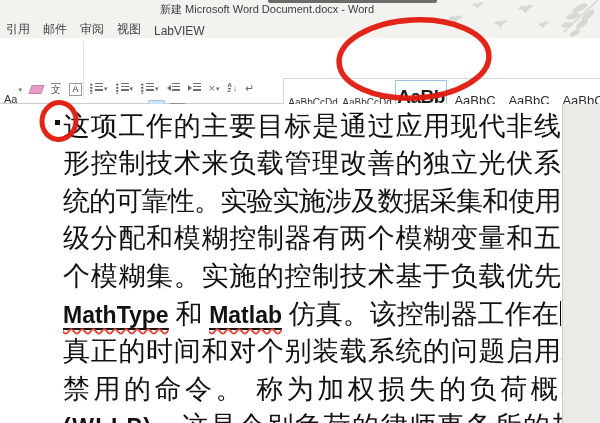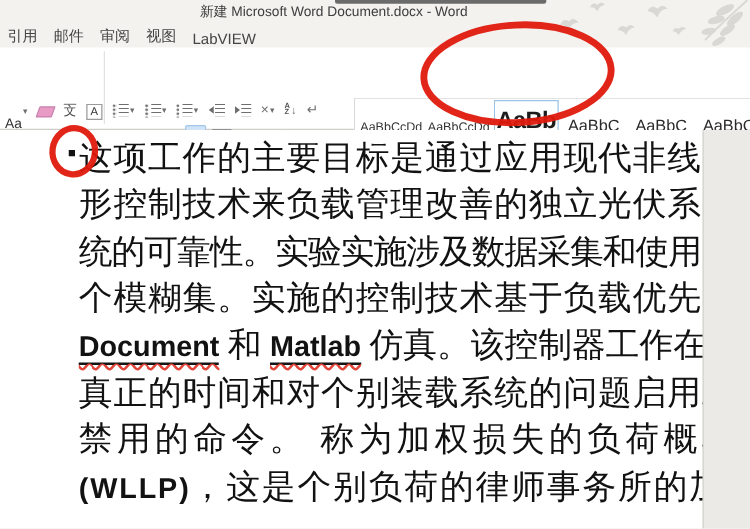--- a/index.html
+++ b/index.html
@@ -265,23 +265,24 @@
     </div>
   </div>
 
   <div class="docarea">
     <div class="page">
       <span class="hmark"></span>
       <div class="textcol">
         <div class="docline ls07">这项工作的主要目标是通过应用现代非线</div>
         <div class="docline ls07">形控制技术来负载管理改善的独立光伏系</div>
         <div class="docline lsm">统的可靠性。实验实施涉及数据采集和使用</div>
+        <div class="docline ls07">级分配和模糊控制器有两个模糊变量和五</div>
         <div class="docline ls07">个模糊集。实施的控制技术基于负载优先</div>
         <div class="docline">
-          <span class="spell">Document</span><span> 和 </span><span class="spell">Matlab</span><span> 仿真。该控制器工作在</span><span class="caret"></span>
+          <span class="spell">MathType</span><span> 和 </span><span class="spell">Matlab</span><span> 仿真。该控制器工作在</span><span class="caret"></span>
         </div>
         <div class="docline ls07">真正的时间和对个别装载系统的问题启用/</div>
         <div class="docline ls35">禁用的命令。 称为加权损失的负荷概率</div>
         <div class="docline ls15">
           <span class="wbold">(WLLP)</span><span>，这是个别负荷的律师事务所的加权</span>
         </div>
       </div>
     </div>
     <div style="position:absolute;left:564px;top:0;width:36px;height:319px;background:#eceae7;"></div>
   </div>

